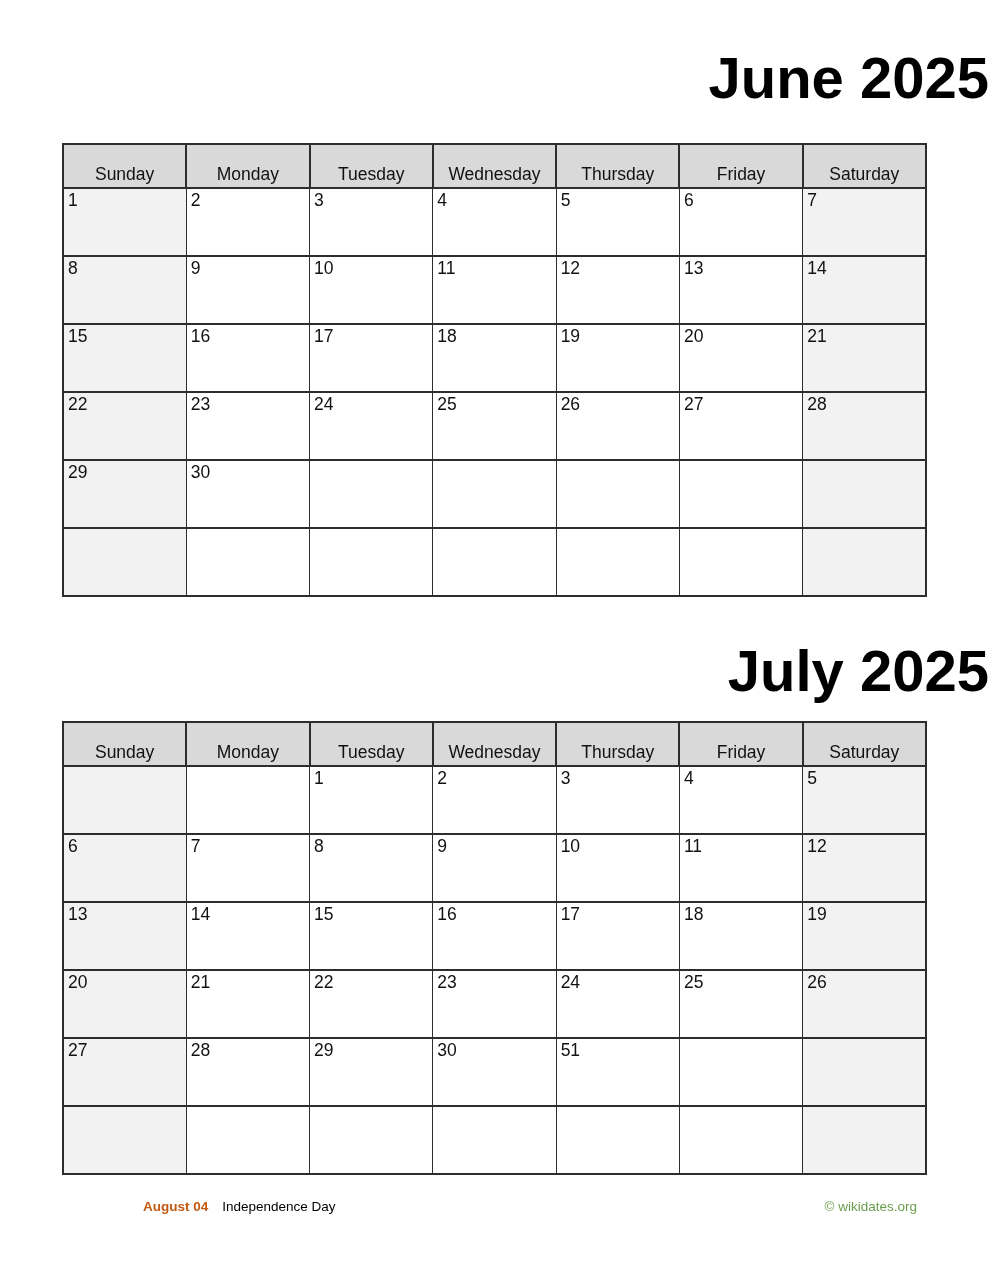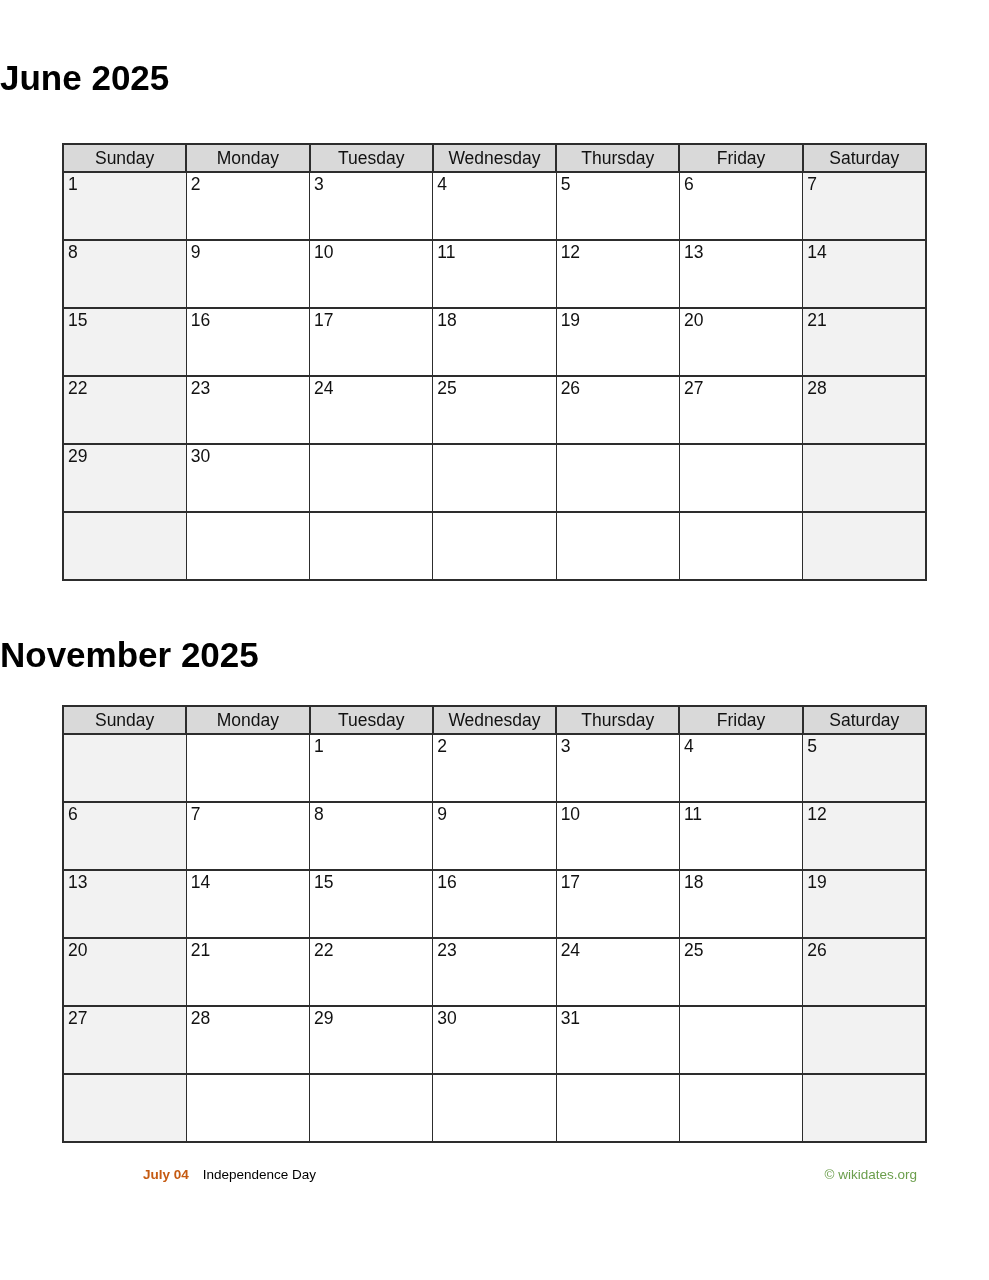--- a/index.html
+++ b/index.html
@@ -7,27 +7,27 @@
     --weekend-bg:#f2f2f2;
     --border:#2d2d2d;
     --holiday-date:#c55a11;
     --copyright:#6b9e4c;
     --text:#1a1a1a;
   }
   *{box-sizing:border-box;margin:0;padding:0;}
   html,body{background:#ffffff;}
   body{font-family:"Liberation Sans","DejaVu Sans",sans-serif;color:var(--text);}
   .page{width:989px;height:1280px;background:#ffffff;margin:0 auto;position:relative;overflow:hidden;}
-  .month-title{text-align:left;font-size:35px;line-height:60px;font-weight:bold;color:#000;}
+  .month-title{text-align:right;font-size:58px;line-height:60px;font-weight:bold;color:#000;}
   .title-june{padding-top:48px;margin-bottom:35px;}
   .title-july{margin-top:44px;margin-bottom:20px;}
   table.cal{border-collapse:collapse;table-layout:fixed;width:865px;margin:0 auto;border:2.5px solid var(--border);}
   table.cal th{
     height:21px;background:var(--header-bg);border:2px solid var(--border);
-    font-weight:normal;font-size:17.5px;text-align:center;padding:3px 0 2px 0;color:#111;
+    font-weight:normal;font-size:17.5px;text-align:center;padding:19px 0 2px 0;color:#111;
   }
   table.cal td{
     height:68px;border:1.4px solid var(--border);border-top-width:2px;border-bottom-width:2px;
     vertical-align:top;text-align:left;font-size:17.5px;padding:1px 0 0 4px;color:#111;background:#ffffff;
   }
   table.cal td:first-child,table.cal td:last-child{background:var(--weekend-bg);}
   .footer{width:865px;margin:24px auto 0;display:flex;justify-content:space-between;align-items:baseline;font-size:13.5px;}
   .footer-left{padding-left:81px;}
   .footer-right{padding-right:10px;}
   .holiday-date{color:var(--holiday-date);font-weight:bold;margin-right:14px;}
@@ -106,21 +106,21 @@
           <td></td>
           <td></td>
           <td></td>
           <td></td>
         </tr>
       </tbody>
     </table>
   </div>
 
   <div class="month">
-    <div class="month-title title-july">November 2025</div>
+    <div class="month-title title-july">July 2025</div>
     <table class="cal">
       <thead>
         <tr>
           <th>Sunday</th>
           <th>Monday</th>
           <th>Tuesday</th>
           <th>Wednesday</th>
           <th>Thursday</th>
           <th>Friday</th>
           <th>Saturday</th>
@@ -161,39 +161,39 @@
           <td>23</td>
           <td>24</td>
           <td>25</td>
           <td>26</td>
         </tr>
         <tr>
           <td>27</td>
           <td>28</td>
           <td>29</td>
           <td>30</td>
-          <td>31</td>
+          <td>51</td>
           <td></td>
           <td></td>
         </tr>
         <tr>
           <td></td>
           <td></td>
           <td></td>
           <td></td>
           <td></td>
           <td></td>
           <td></td>
         </tr>
       </tbody>
     </table>
   </div>
 
   <div class="footer">
     <div class="footer-left">
-      <span class="holiday-date">July 04</span><span class="holiday-name">Independence Day</span>
+      <span class="holiday-date">August 04</span><span class="holiday-name">Independence Day</span>
     </div>
     <div class="footer-right">
       <span class="copyright">© wikidates.org</span>
     </div>
   </div>
 
 </div>
 
 </body></html>

